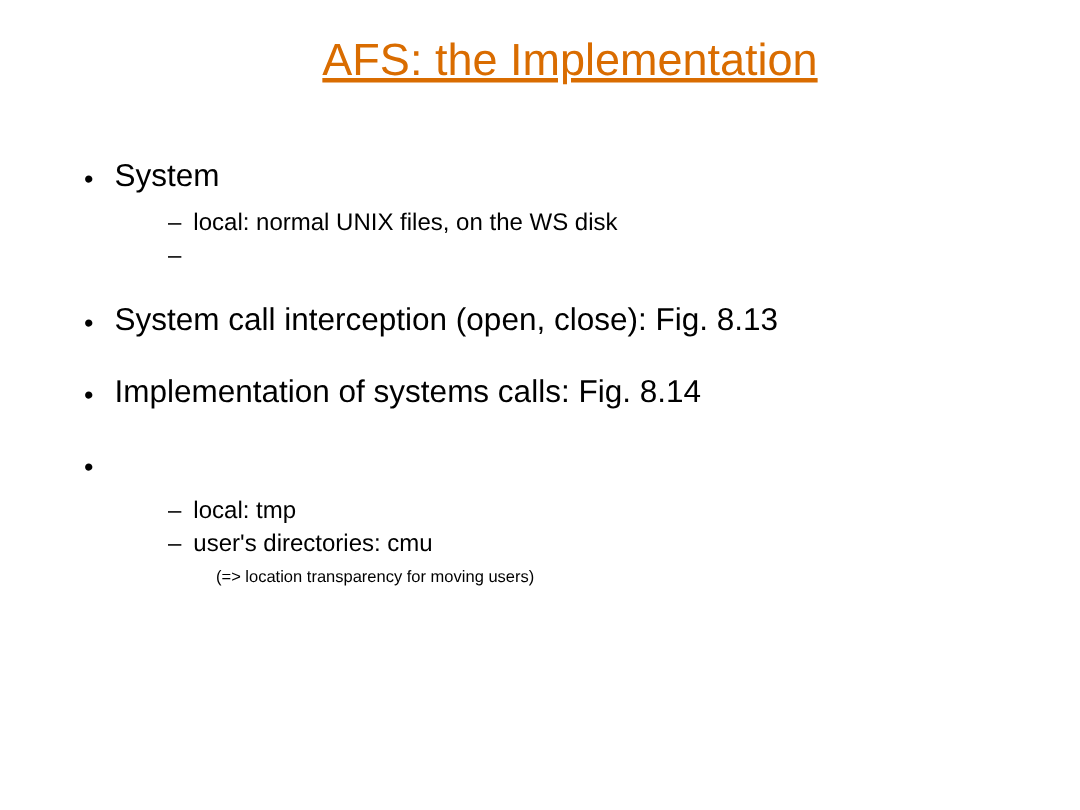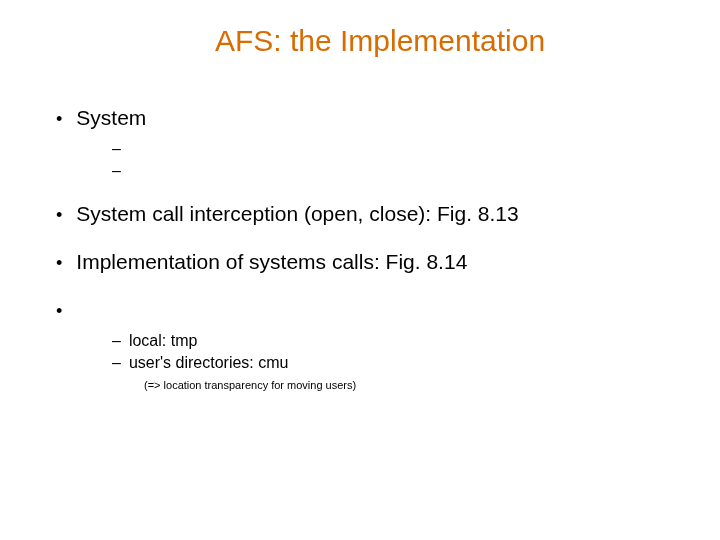--- a/index.html
+++ b/index.html
@@ -10,20 +10,21 @@
       font-family: Arial, Helvetica, sans-serif;
       padding: 24px 56px;
     }
     .title {
       color: #d96c00;
       font-size: 30px;
       font-weight: 400;
       text-align: center;
       margin-bottom: 48px;
       margin-left: 40px;
+      text-decoration: underline;
     }
     .bullets {
       list-style: none;
       color: #000000;
     }
     .main-item {
       font-size: 21px;
       margin-bottom: 22px;
       display: flex;
       align-items: flex-start;
@@ -61,20 +62,21 @@
 
 <ul class="bullets">
 
   <li class="main-item">
     <span class="dot">•</span>
     <span>System</span>
   </li>
   <ul class="sub-list">
     <li class="sub-item">
       <span class="dash">–</span>
+      <span>local: normal UNIX files, on the WS disk</span>
     </li>
     <li class="sub-item">
       <span class="dash">–</span>
     </li>
   </ul>
 
   <li class="main-item">
     <span class="dot">•</span>
     <span>System call interception (open, close): Fig. 8.13</span>
   </li>

